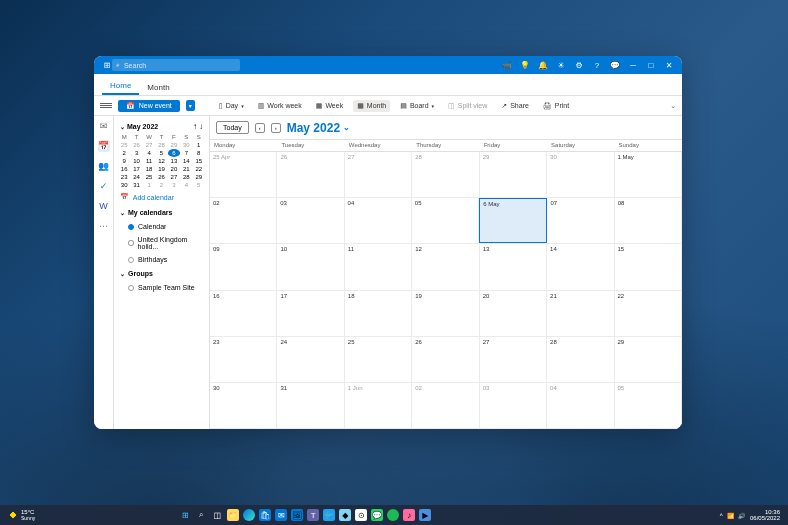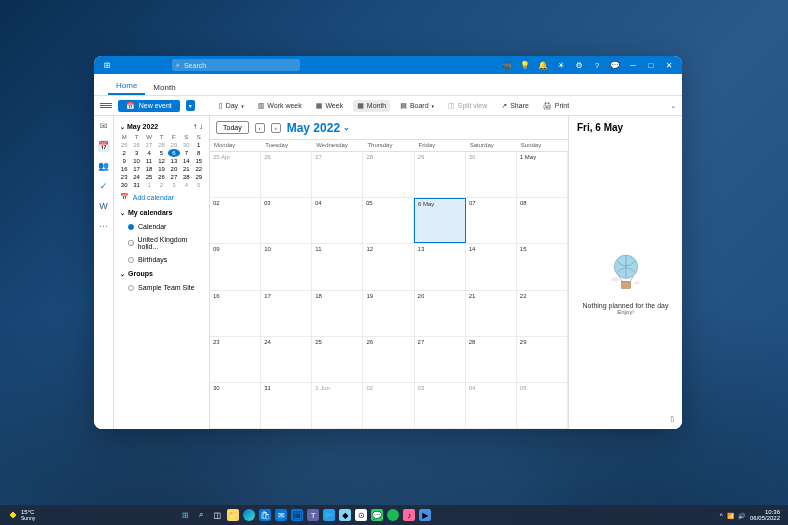--- a/index.html
+++ b/index.html
@@ -8,30 +8,30 @@
     
     .bg-plant { position: absolute; bottom: 0; left: 0; right: 0; height: 400px; background: radial-gradient(ellipse at 20% 100%, rgba(10,30,50,0.6) 0%, transparent 40%), radial-gradient(ellipse at 80% 100%, rgba(10,30,50,0.5) 0%, transparent 40%); pointer-events: none; }
     
     
     .window { position: absolute; top: 56px; left: 94px; width: 588px; height: 373px; background: #faf9f8; border-radius: 8px; overflow: hidden; display: flex; flex-direction: column; box-shadow: 0 8px 32px rgba(0,0,0,0.3); }
     
     
     .titlebar { height: 18px; background: #0078d4; display: flex; align-items: center; padding: 0 8px; }
     .titlebar-left { display: flex; gap: 6px; }
     .tb-icon { width: 10px; height: 10px; display: flex; align-items: center; justify-content: center; color: #fff; font-size: 8px; }
-    .search-box { margin-left: 60px; width: 128px; height: 12px; background: rgba(255,255,255,0.2); border-radius: 2px; display: flex; align-items: center; padding: 0 4px; gap: 4px; }
+    .search-box { width: 128px; height: 12px; background: rgba(255,255,255,0.2); border-radius: 2px; display: flex; align-items: center; padding: 0 4px; gap: 4px; }
     .search-box input { background: none; border: none; color: #fff; font-size: 7px; width: 100%; outline: none; }
     .search-box input::placeholder { color: rgba(255,255,255,0.8); }
     .titlebar-right { margin-left: auto; display: flex; gap: 8px; align-items: center; }
     .tb-right-icon { width: 10px; height: 10px; color: #fff; font-size: 8px; display: flex; align-items: center; justify-content: center; cursor: pointer; }
     
     
     .ribbon { height: 22px; background: #fff; border-bottom: 1px solid #e1dfdd; display: flex; align-items: flex-end; padding: 0 8px; }
     .ribbon-tab { padding: 3px 8px; font-size: 8px; color: #323130; cursor: pointer; }
-    .ribbon-tab.active { border-bottom: 2px solid #0078d4; color: #0078d4; margin-left: 6px; }
+    .ribbon-tab.active { border-bottom: 2px solid #0078d4; color: #0078d4; }
     
     
     .toolbar { height: 20px; background: #fff; border-bottom: 1px solid #e1dfdd; display: flex; align-items: center; padding: 0 6px; gap: 6px; }
     .hamburger { width: 12px; height: 12px; display: flex; flex-direction: column; justify-content: center; gap: 1px; cursor: pointer; }
     .hamburger span { height: 1px; background: #605e5c; }
     .new-event { background: #0078d4; color: #fff; padding: 2px 8px; border-radius: 2px; font-size: 7px; display: flex; align-items: center; gap: 4px; cursor: pointer; }
     .new-event-dd { background: #0078d4; color: #fff; padding: 2px 3px; border-radius: 2px; font-size: 6px; cursor: pointer; }
     .view-btn { display: flex; align-items: center; gap: 3px; font-size: 7px; color: #323130; padding: 2px 4px; cursor: pointer; }
     .view-btn.active { background: #edebe9; border-radius: 2px; }
     .tool-icon { font-size: 7px; }
@@ -379,37 +379,20 @@
               <div class="cal-day other">1 Jun</div>
               <div class="cal-day other">02</div>
               <div class="cal-day other">03</div>
               <div class="cal-day other">04</div>
               <div class="cal-day other">05</div>
             </div>
           </div>
       </div>
     </div>
 
-    <div class="right-panel">
-      <div class="rp-title">Fri, 6 May</div>
-      <div class="rp-empty">
-        <svg class="balloon" viewBox="0 0 40 44">
-          <ellipse cx="20" cy="14" rx="13" ry="13" fill="#a8d5e8" stroke="#4a90b8" stroke-width="0.5"></ellipse>
-          <path d="M20 2 L20 26 M10 8 Q20 18 30 8 M10 20 Q20 10 30 20" stroke="#4a90b8" stroke-width="0.5" fill="none"></path>
-          <rect x="15" y="30" width="10" height="8" fill="#d4a574" stroke="#8a6842" stroke-width="0.5"></rect>
-          <line x1="12" y1="24" x2="15" y2="30" stroke="#8a6842" stroke-width="0.5"></line>
-          <line x1="28" y1="24" x2="25" y2="30" stroke="#8a6842" stroke-width="0.5"></line>
-          <ellipse cx="8" cy="28" rx="4" ry="2" fill="#e8e8e8"></ellipse>
-          <ellipse cx="32" cy="32" rx="3" ry="1.5" fill="#e8e8e8"></ellipse>
-        </svg>
-        <div class="rp-msg">Nothing planned for the day</div>
-        <div class="rp-sub">Enjoy!</div>
-      </div>
-      <div style="text-align:right;font-size:7px;color:#605e5c;cursor:pointer;">▯</div>
-    </div>
   </div>
 </div>
 
 <div class="taskbar">
   <div class="weather">
     <div class="weather-icon"></div>
     <div>
       <div>15°C</div>
       <div style="font-size:5px;">Sunny</div>
     </div>

